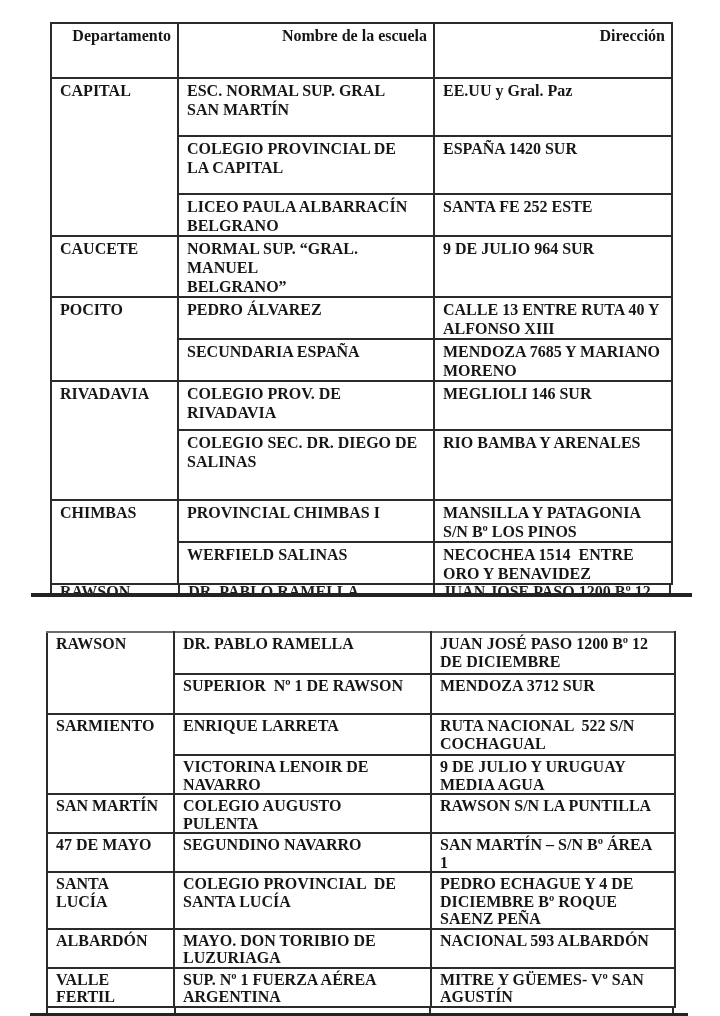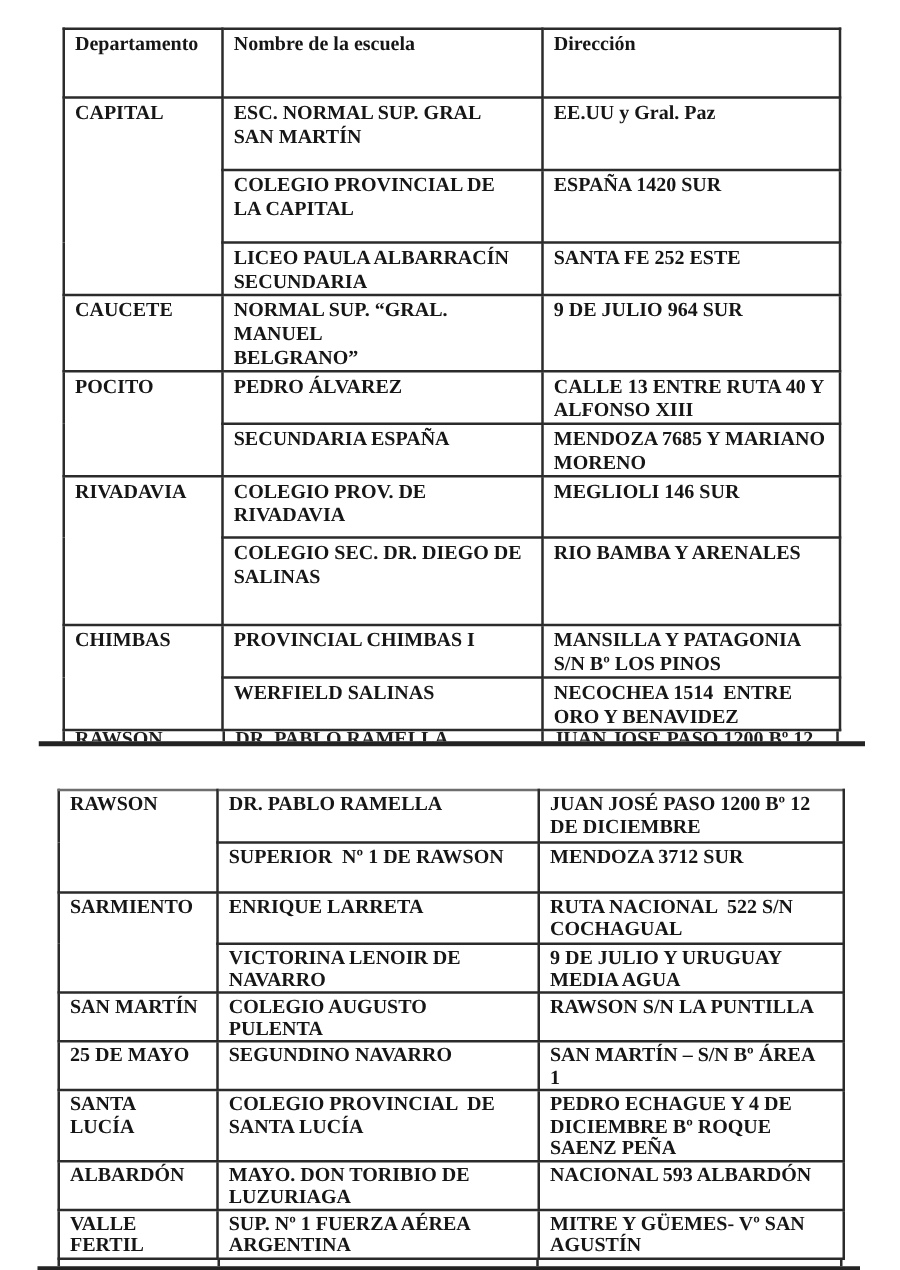--- a/index.html
+++ b/index.html
@@ -18,21 +18,21 @@
     border:2px solid #2b2b2b;
     vertical-align:top;
     padding:2px 6px 0 8px;
     font-weight:bold;font-size:16px;
     white-space:pre-wrap;
     overflow:hidden;
   }
   .t1 td{line-height:19px;}
   .t2 td{line-height:17.5px;}
   .t1 th{
-    vertical-align:middle;font-size:16px;line-height:19px;text-align:left;border-radius:10px;
+    vertical-align:middle;font-size:16px;line-height:19px;text-align:right;border-radius:10px;
   }
   .t2 tr:first-child td{border-top:2px solid #6e6e6e;}
   
   .h55{height:55px}.h58{height:58px}.h41{height:41px}.h70{height:54px}
   .h40{height:40px}.h57{height:49px}.h54{height:70px}
   .h42{height:42px}.h38{height:38px}.h56{height:56px}.h37{height:37px}.h39{height:39px}
   
   .cliprow{
     display:flex;height:8px;overflow:hidden;
     border-left:2px solid #2b2b2b;border-right:2px solid #2b2b2b;
@@ -80,21 +80,21 @@
 SAN MARTÍN</td>
         <td>EE.UU y Gral. Paz</td>
       </tr>
       <tr class="h58">
         <td>COLEGIO PROVINCIAL DE
 LA CAPITAL</td>
         <td>ESPAÑA 1420 SUR</td>
       </tr>
       <tr class="h41">
         <td>LICEO PAULA ALBARRACÍN
-SECUNDARIA</td>
+BELGRANO</td>
         <td>SANTA FE 252 ESTE</td>
       </tr>
       <tr class="h70">
         <td>CAUCETE</td>
         <td>NORMAL SUP. “GRAL.
 MANUEL
 BELGRANO”</td>
         <td>9 DE JULIO 964 SUR</td>
       </tr>
       <tr class="h41">
@@ -170,21 +170,21 @@
         <td>9 DE JULIO Y URUGUAY
 MEDIA AGUA</td>
       </tr>
       <tr class="h38">
         <td>SAN MARTÍN</td>
         <td>COLEGIO AUGUSTO
 PULENTA</td>
         <td>RAWSON S/N LA PUNTILLA</td>
       </tr>
       <tr class="h38">
-        <td>25 DE MAYO</td>
+        <td>47 DE MAYO</td>
         <td>SEGUNDINO NAVARRO</td>
         <td>SAN MARTÍN – S/N Bº ÁREA
 1</td>
       </tr>
       <tr class="h56">
         <td>SANTA
 LUCÍA</td>
         <td>COLEGIO PROVINCIAL  DE
 SANTA LUCÍA</td>
         <td>PEDRO ECHAGUE Y 4 DE

